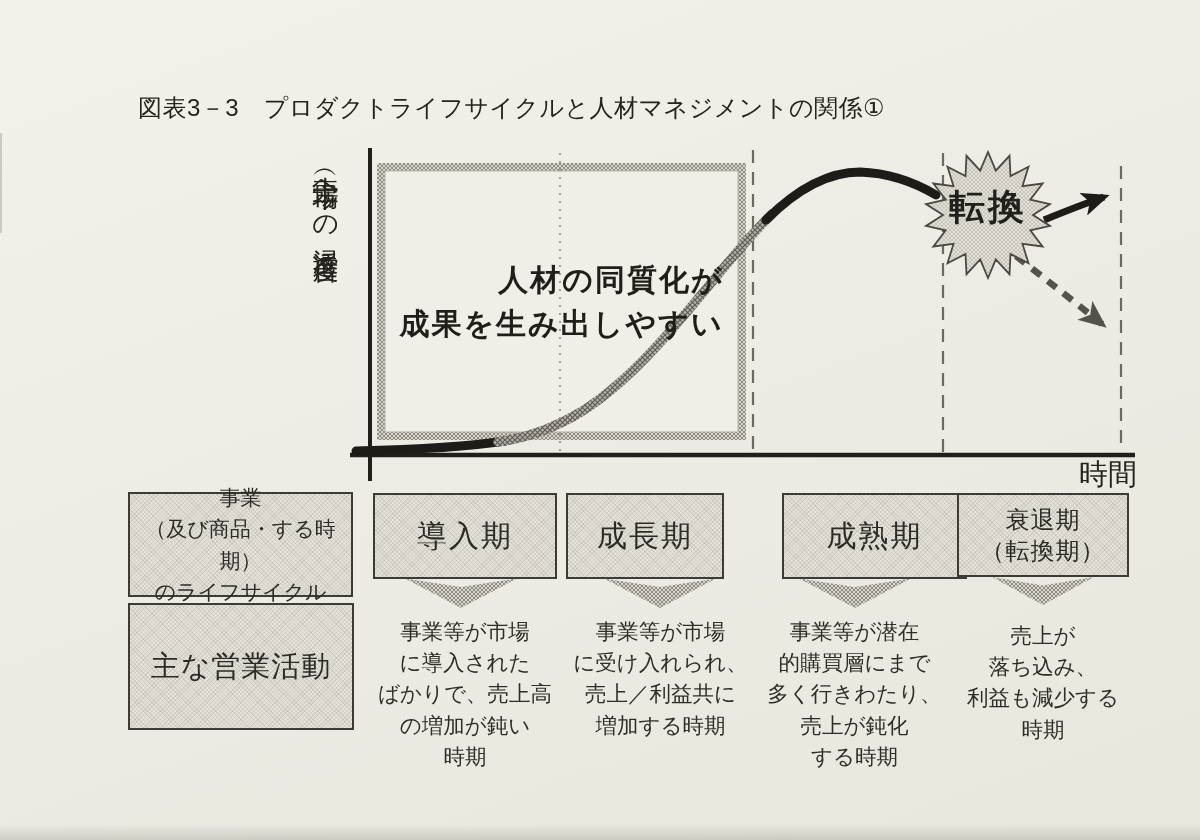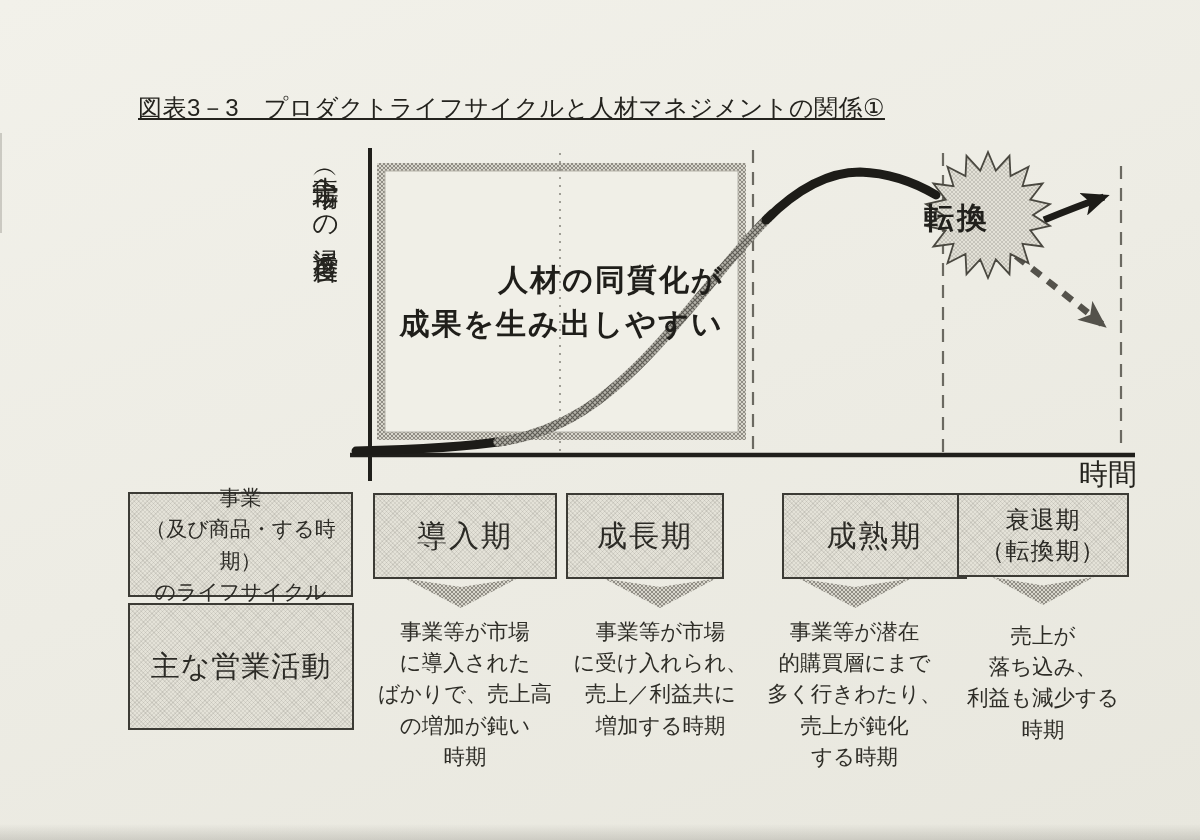--- a/index.html
+++ b/index.html
@@ -7,30 +7,30 @@
        font-family:"Liberation Sans","DejaVu Sans",sans-serif;}
   .page{position:relative;width:1200px;height:840px;
         background:linear-gradient(160deg,#f2f1ea 0%,#edece4 50%,#e8e7de 100%);
         color:#2c2b26;}
   .page::after{content:"";position:absolute;left:0;right:0;bottom:0;height:16px;
         background:linear-gradient(to top,rgba(55,53,45,.16),rgba(55,53,45,0));
         pointer-events:none;}
   .edge-mark{position:absolute;left:0;top:133px;width:2px;height:100px;
         background:rgba(90,88,80,.25);}
   .abs{position:absolute;}
-  .fig-title{left:138px;top:92px;font-size:24px;letter-spacing:.5px;color:#24231e;text-decoration:underline;}
+  .fig-title{left:138px;top:92px;font-size:24px;letter-spacing:.5px;color:#24231e;}
   .y-label{left:309px;top:156px;height:320px;writing-mode:vertical-rl;
         font-size:26px;letter-spacing:2px;color:#24231e;}
   .x-label{left:1079px;top:455px;font-size:29px;color:#24231e;}
   .anno-text{left:385px;top:171px;width:353px;height:261px;
         display:flex;align-items:center;justify-content:center;text-align:right;
         white-space:pre-line;font-size:30px;font-weight:600;line-height:1.45;
         letter-spacing:2px;color:#1f1e1a;}
-  .burst-text{left:924px;top:198px;width:128px;
-        font-size:30px;font-weight:600;letter-spacing:3px;color:#21201c;}
+  .burst-text{left:924px;top:183px;width:128px;text-align:center;
+        font-size:36px;font-weight:600;letter-spacing:3px;color:#21201c;}
   .hatchbox{background-color:#e4e2d8;
         background-image:
           repeating-linear-gradient(45deg,rgba(40,38,32,.085) 0 1px,transparent 1px 3px),
           repeating-linear-gradient(-45deg,rgba(40,38,32,.085) 0 1px,transparent 1px 3px);
         border:2px solid #3c3b35;box-sizing:border-box;
         display:flex;align-items:center;justify-content:center;
         text-align:center;white-space:pre-line;}
   .rowhdr1{left:128px;top:492px;width:225px;height:105px;
         font-size:21px;line-height:1.5;}
   .rowhdr2{left:128px;top:603px;width:226px;height:127px;

